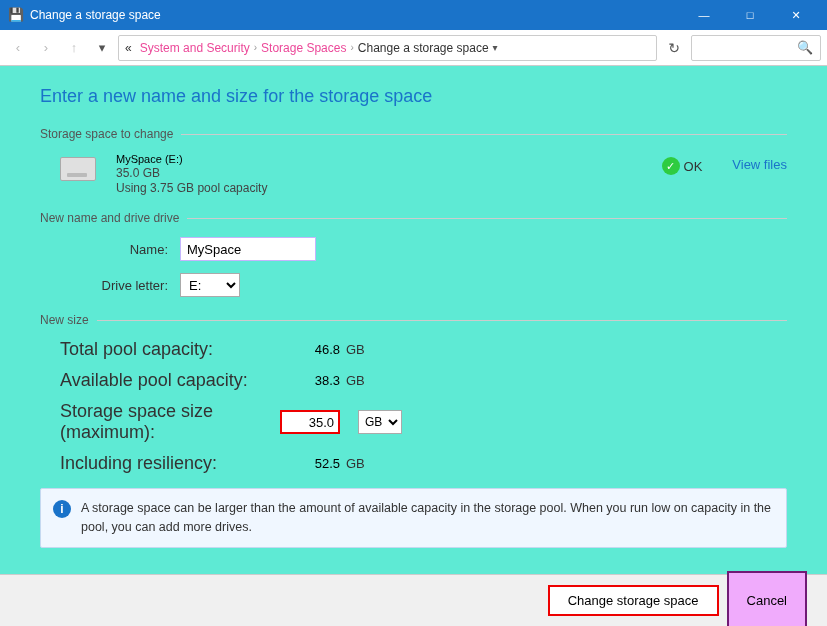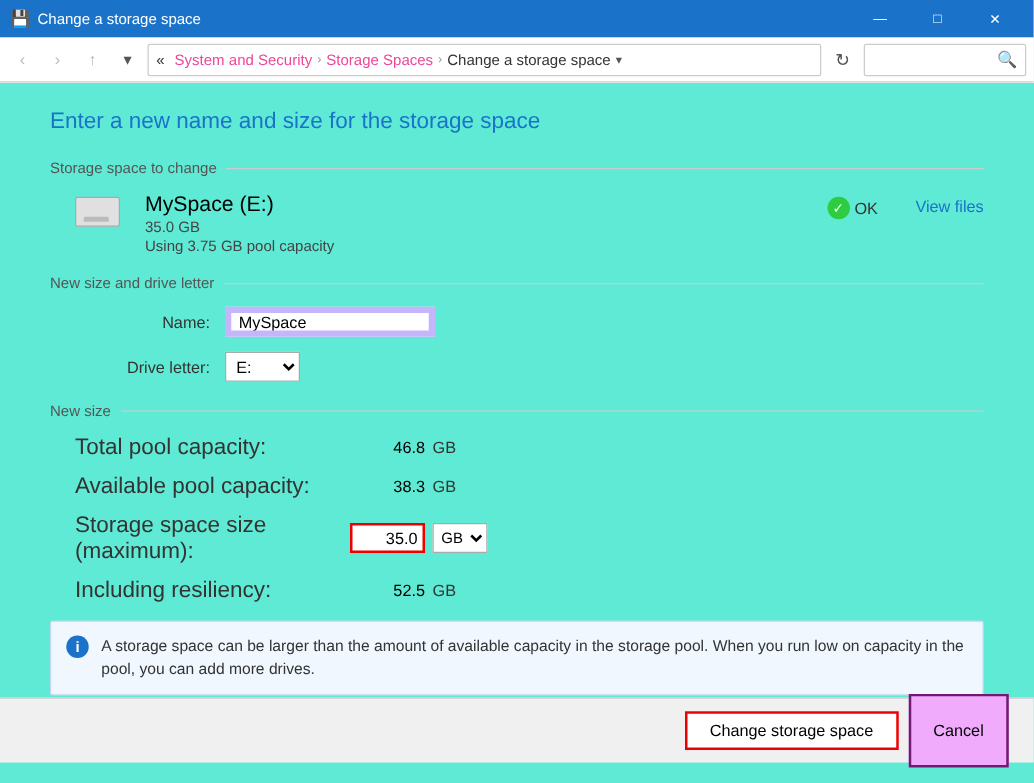--- a/index.html
+++ b/index.html
@@ -130,21 +130,21 @@
     }
     .drive-icon-body::after {
       content: '';
       position: absolute;
       bottom: 3px; left: 6px;
       width: 20px; height: 4px;
       background: #bbb;
       border-radius: 1px;
     }
     .storage-details { flex: 1; }
-    .storage-name { font-size: 17px; font-weight: 500; }
+    .storage-name { font-size: 11px; font-weight: 500; }
     .storage-sub { font-size: 12px; color: #444; margin-top: 1px; }
     .status-ok {
       display: flex; align-items: center; gap: 4px;
       font-size: 13px; color: #333;
       margin-left: 20px;
       margin-top: 4px;
     }
     .ok-icon {
       width: 18px; height: 18px;
       background: #2ecc40;
@@ -168,23 +168,23 @@
       padding-left: 20px;
     }
     .form-label {
       width: 120px;
       font-size: 13px;
       color: #333;
       text-align: right;
       padding-right: 12px;
     }
     .form-input {
-      width: 168px;
+      width: 136px;
       height: 24px;
-      border: 5px solid #c4b5fd;
+      border: 1px solid #c4b5fd;
       font-size: 13px;
       padding: 0 6px;
       outline: none;
     }
 
     .drive-letter-select {
       height: 24px;
       border: 1px solid #aaa;
       font-size: 13px;
       padding: 0 4px;
@@ -217,21 +217,21 @@
     }
     .size-unit {
       width: 40px;
       font-size: 13px;
       color: #333;
       padding-left: 6px;
     }
     .size-input-wrap {
       display: flex;
       align-items: center;
-      gap: 6px;
+      gap: 18px;
     }
     .size-input {
       width: 60px;
       height: 24px;
       border: 2px solid #e00;
       font-size: 13px;
       padding: 0 4px;
       text-align: right;
       outline: none;
     }
@@ -267,21 +267,21 @@
       font-size: 12px;
       font-weight: bold;
       display: flex; align-items: center; justify-content: center;
       flex-shrink: 0;
       margin-top: 1px;
     }
 
     
     .bottom-bar {
       position: fixed;
-      bottom: 16px;
+      bottom: 0;
       width: 827px;
       background: #f0f0f0;
       border-top: 1px solid #ccc;
       height: 52px;
       display: flex;
       align-items: center;
       justify-content: flex-end;
       padding: 0 20px;
       gap: 8px;
     }
@@ -358,21 +358,21 @@
       <div class="storage-sub">Using 3.75 GB pool capacity</div>
     </div>
     <div class="status-ok">
       <div class="ok-icon">✓</div>
       <span>OK</span>
     </div>
     <span class="view-files-link">View files</span>
   </div>
 
   <div class="section-header" style="margin-top:16px;">
-    <span class="section-header-label">New size and drive letter</span>
+    <span class="section-header-label">New name and drive drive</span>
     <div class="section-header-line"></div>
   </div>
 
   <div class="form-row">
     <span class="form-label">Name:</span>
     <input class="form-input" type="text" value="MySpace" style="">
   </div>
 
   <div class="form-row">
     <span class="form-label">Drive letter:</span>

